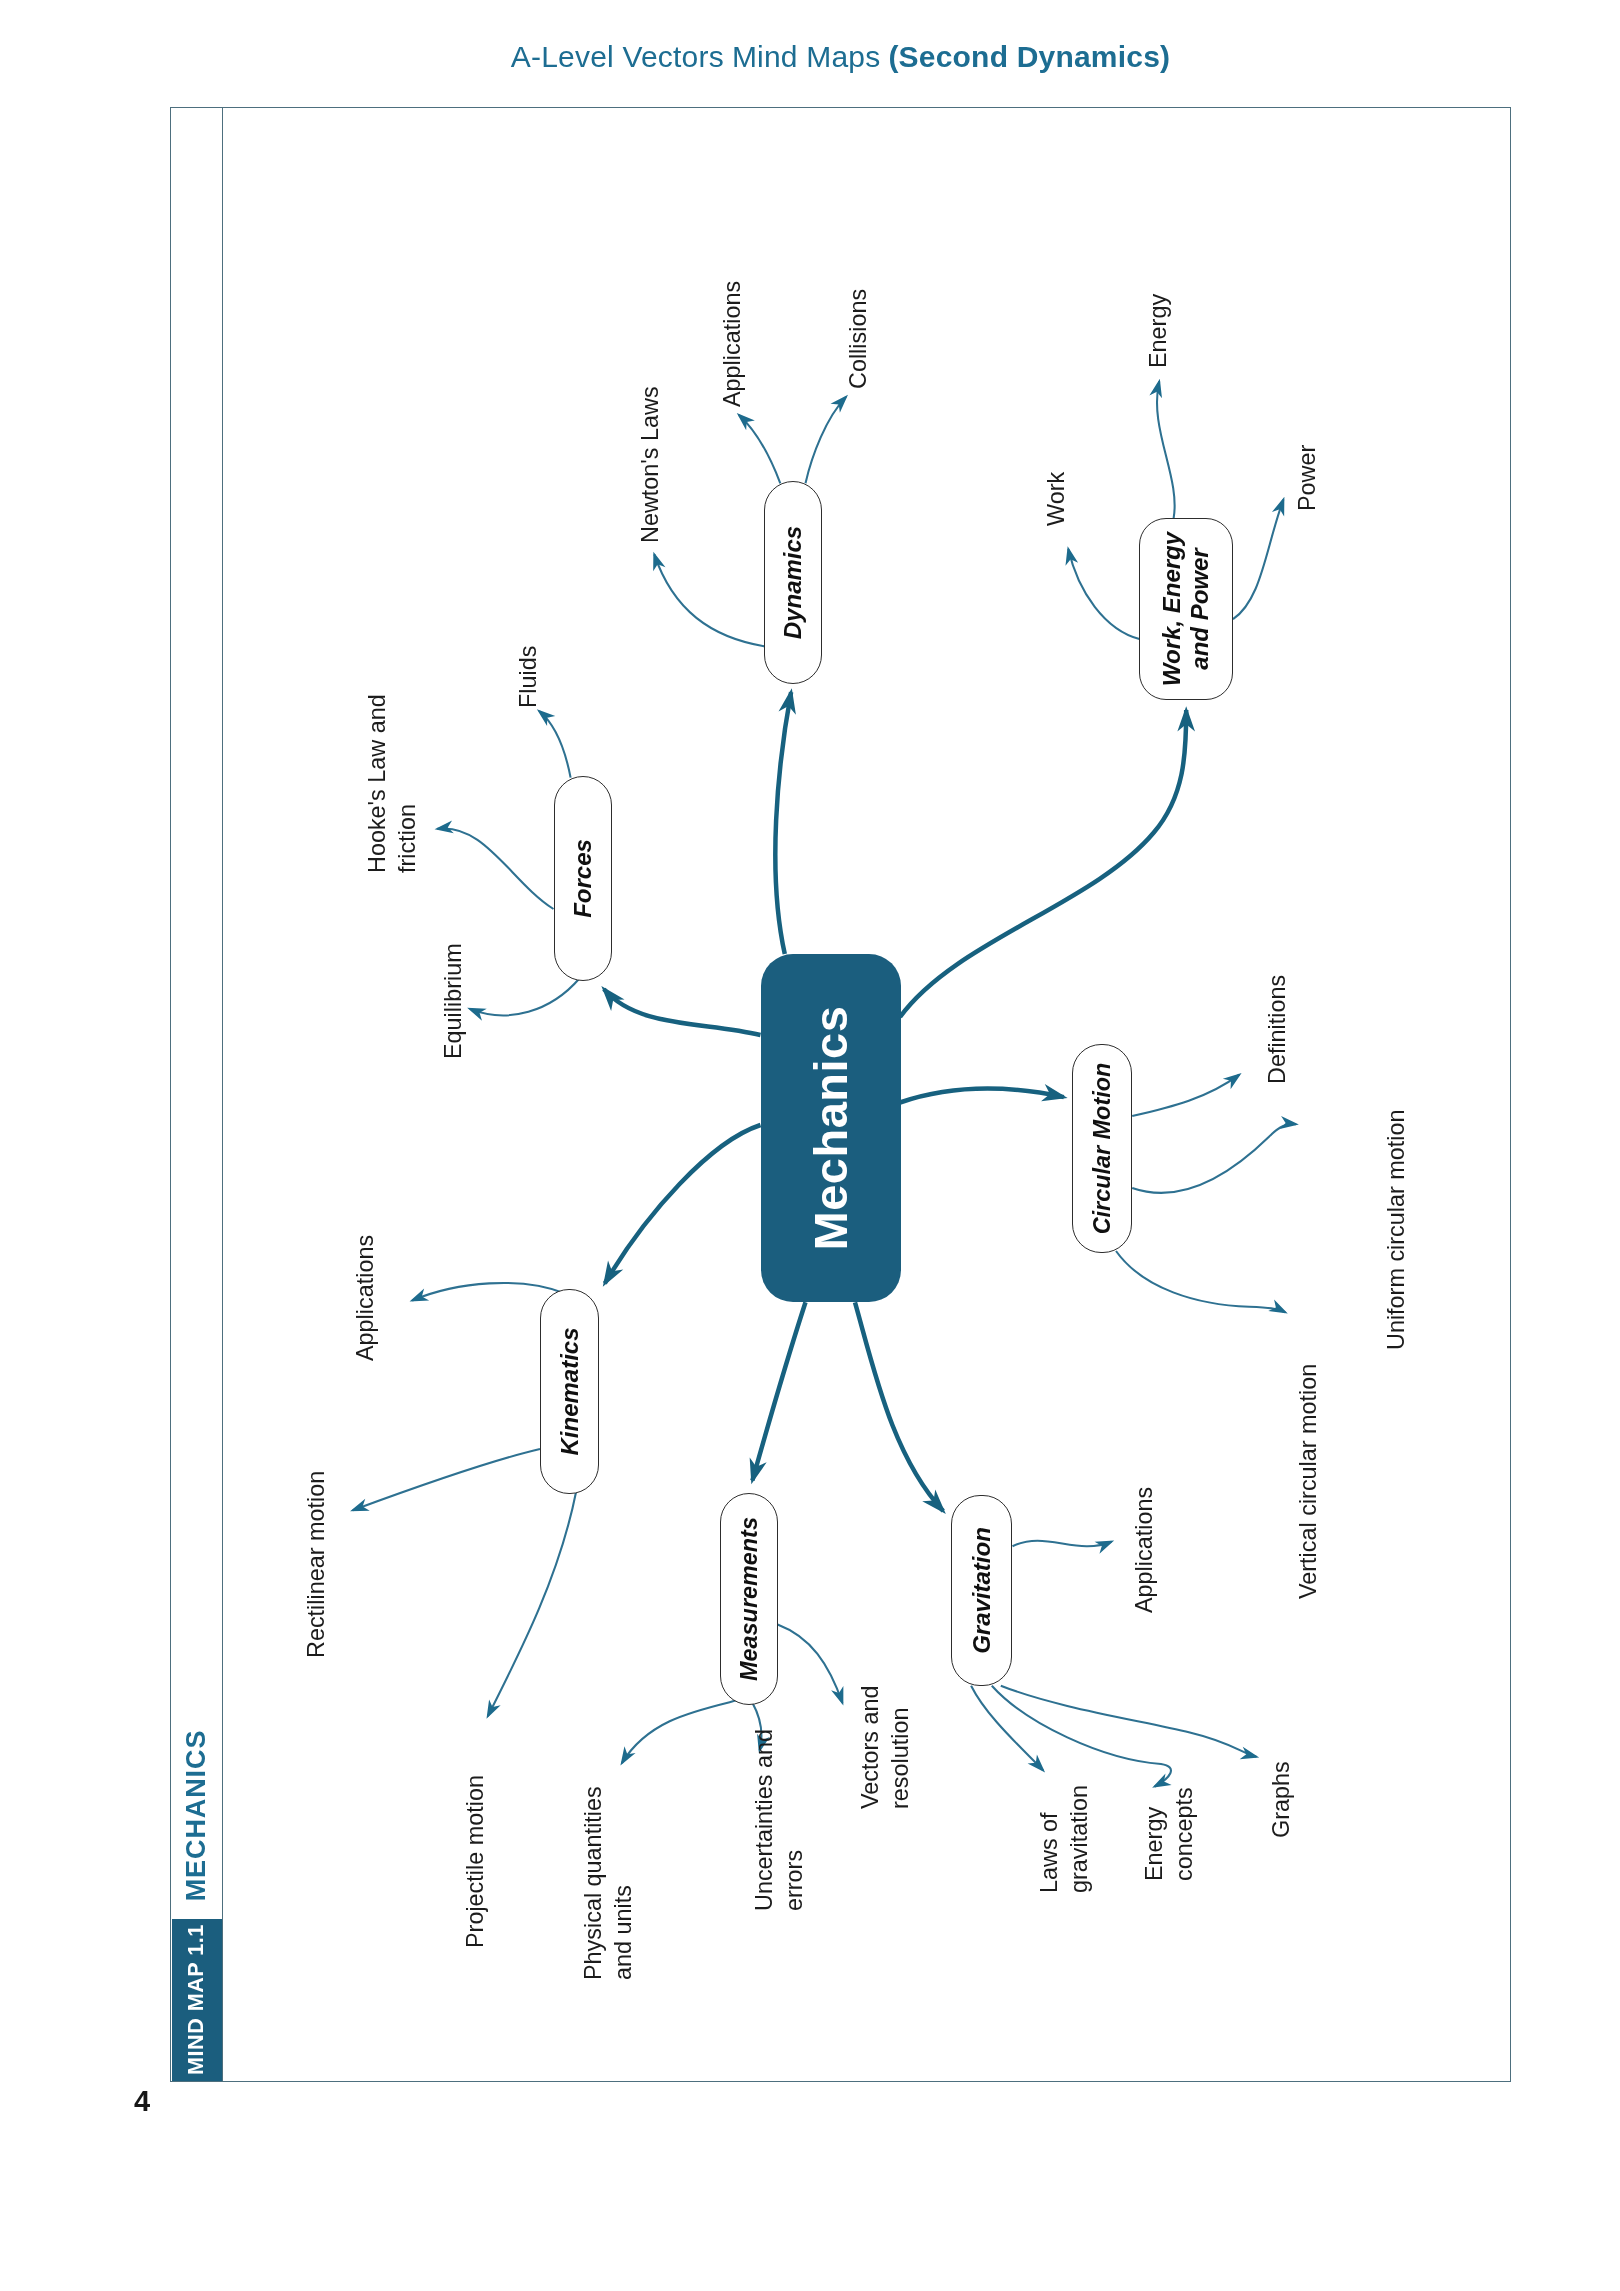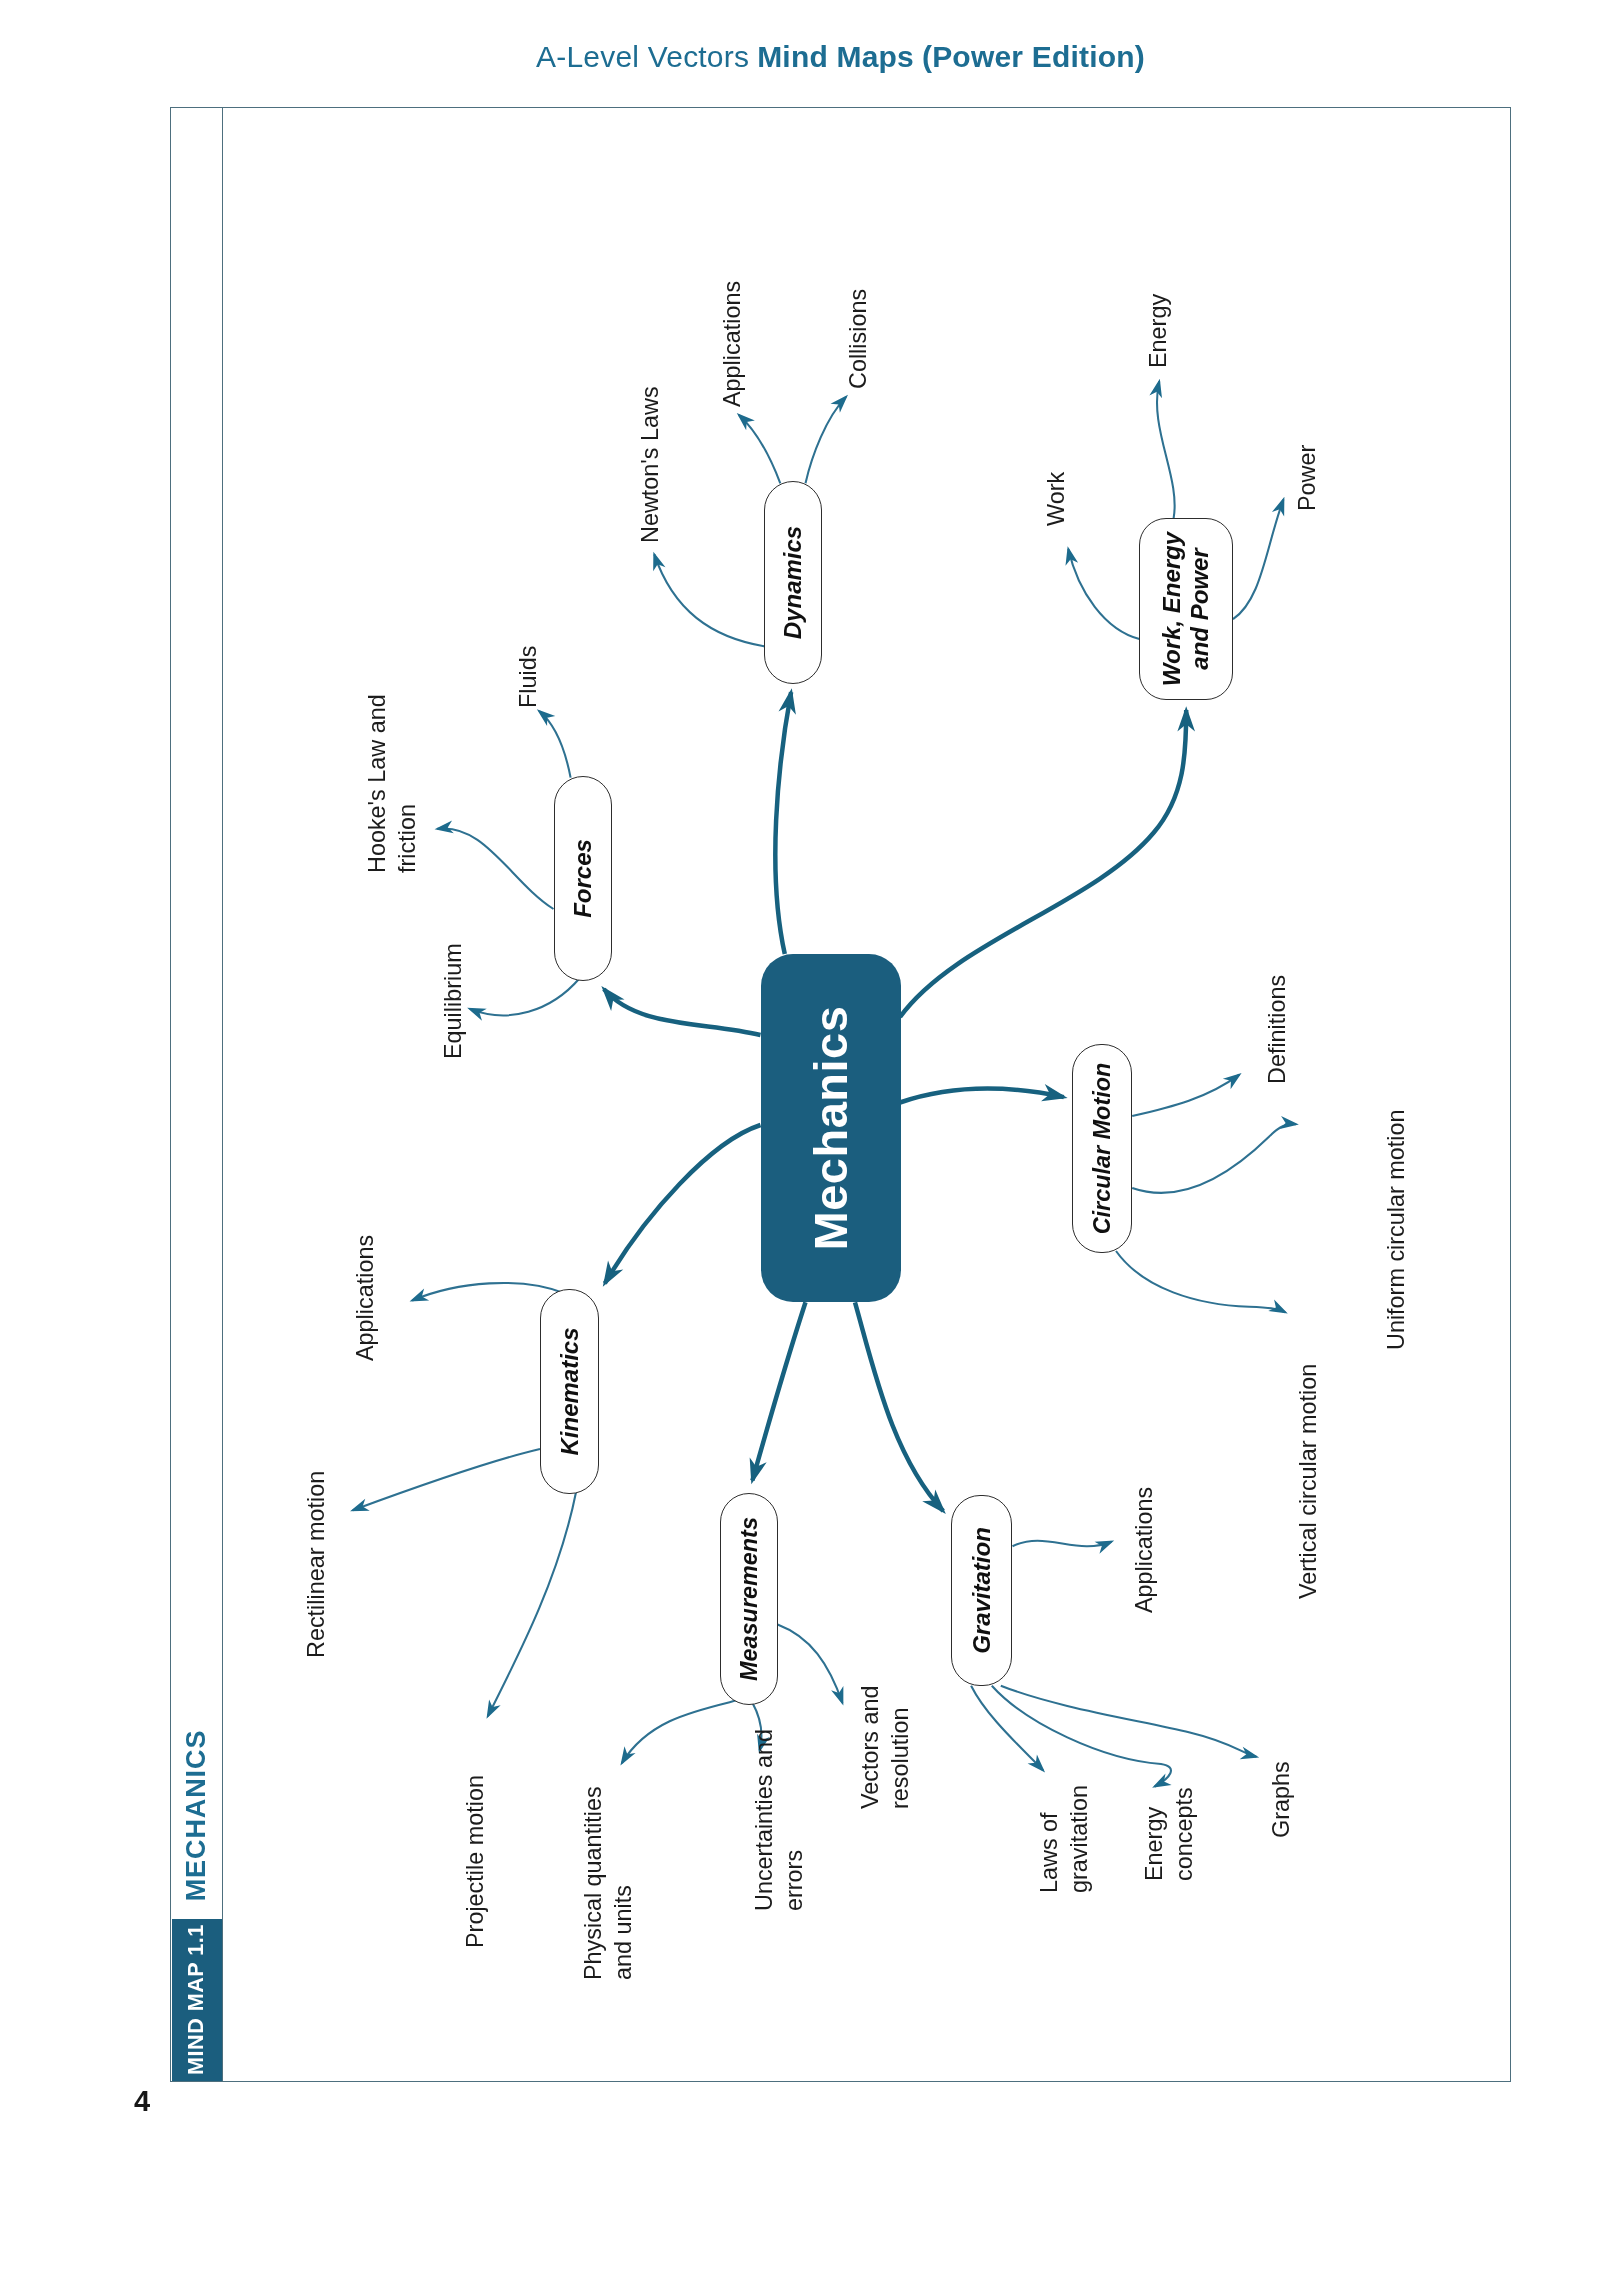--- a/index.html
+++ b/index.html
@@ -2,21 +2,21 @@
 <html style="font-size:14.4px"><head>
 <meta charset="utf-8">
 <style>
   html,body { margin:0; padding:0; background:#ffffff; }
   body { width:1620px; height:2292px; position:relative; overflow:hidden;
          font-family:"Liberation Sans", sans-serif; }
 
   
   .header { position:absolute; left:170px; top:40px; width:1341px;
             text-align:center; font-size:30px; color:#1d6d92; letter-spacing:0.2px; }
-  .header .bold { font-weight:700; margin-left:8px; }
+  .header .bold { font-weight:400; margin-left:8px; }
   .header .suffix { font-weight:700; margin-left:8px; }
 
   .frame { position:absolute; left:170px; top:107px; width:1341px; height:1975px;
            border:1.8px solid #4d6f7e; box-sizing:border-box; }
   .sidebar { position:absolute; left:170px; top:107px; width:53px; height:1975px;
              border-right:1.8px solid #4d6f7e; box-sizing:border-box; }
 
   .rot { transform:rotate(-90deg); transform-origin:0 0; position:absolute;
          display:flex; align-items:center; justify-content:center; }
   .mech-tab { left:171px; top:1894px; width:157px; height:50px;
@@ -40,21 +40,21 @@
   .node.center { background:#1b5e7e; border:none; color:#ffffff; font-style:normal;
                  font-size:47px; border-radius:32px; letter-spacing:0.5px; }
 
   .leaf { position:absolute; font-size:23.4px; color:#1c1c1c; line-height:30px;
           white-space:pre; }
 </style>
 </head>
 <body>
 
 <div class="header">
-  <span>A-Level Vectors</span><span class="bold">Mind Maps</span><span class="suffix">(Power Edition)</span>
+  <span>A-Level Vectors</span><span class="bold">Mind Maps</span><span class="suffix">(Second Dynamics)</span>
 </div>
 
 <div class="frame"></div>
 <div class="sidebar"></div>
 <div class="rot mech-tab">MECHANICS</div>
 <div class="mapnum-box"></div>
 <div class="rot mapnum-text">MIND MAP 1.1</div>
 <div class="page-num">4</div>
 
 <div class="map">

